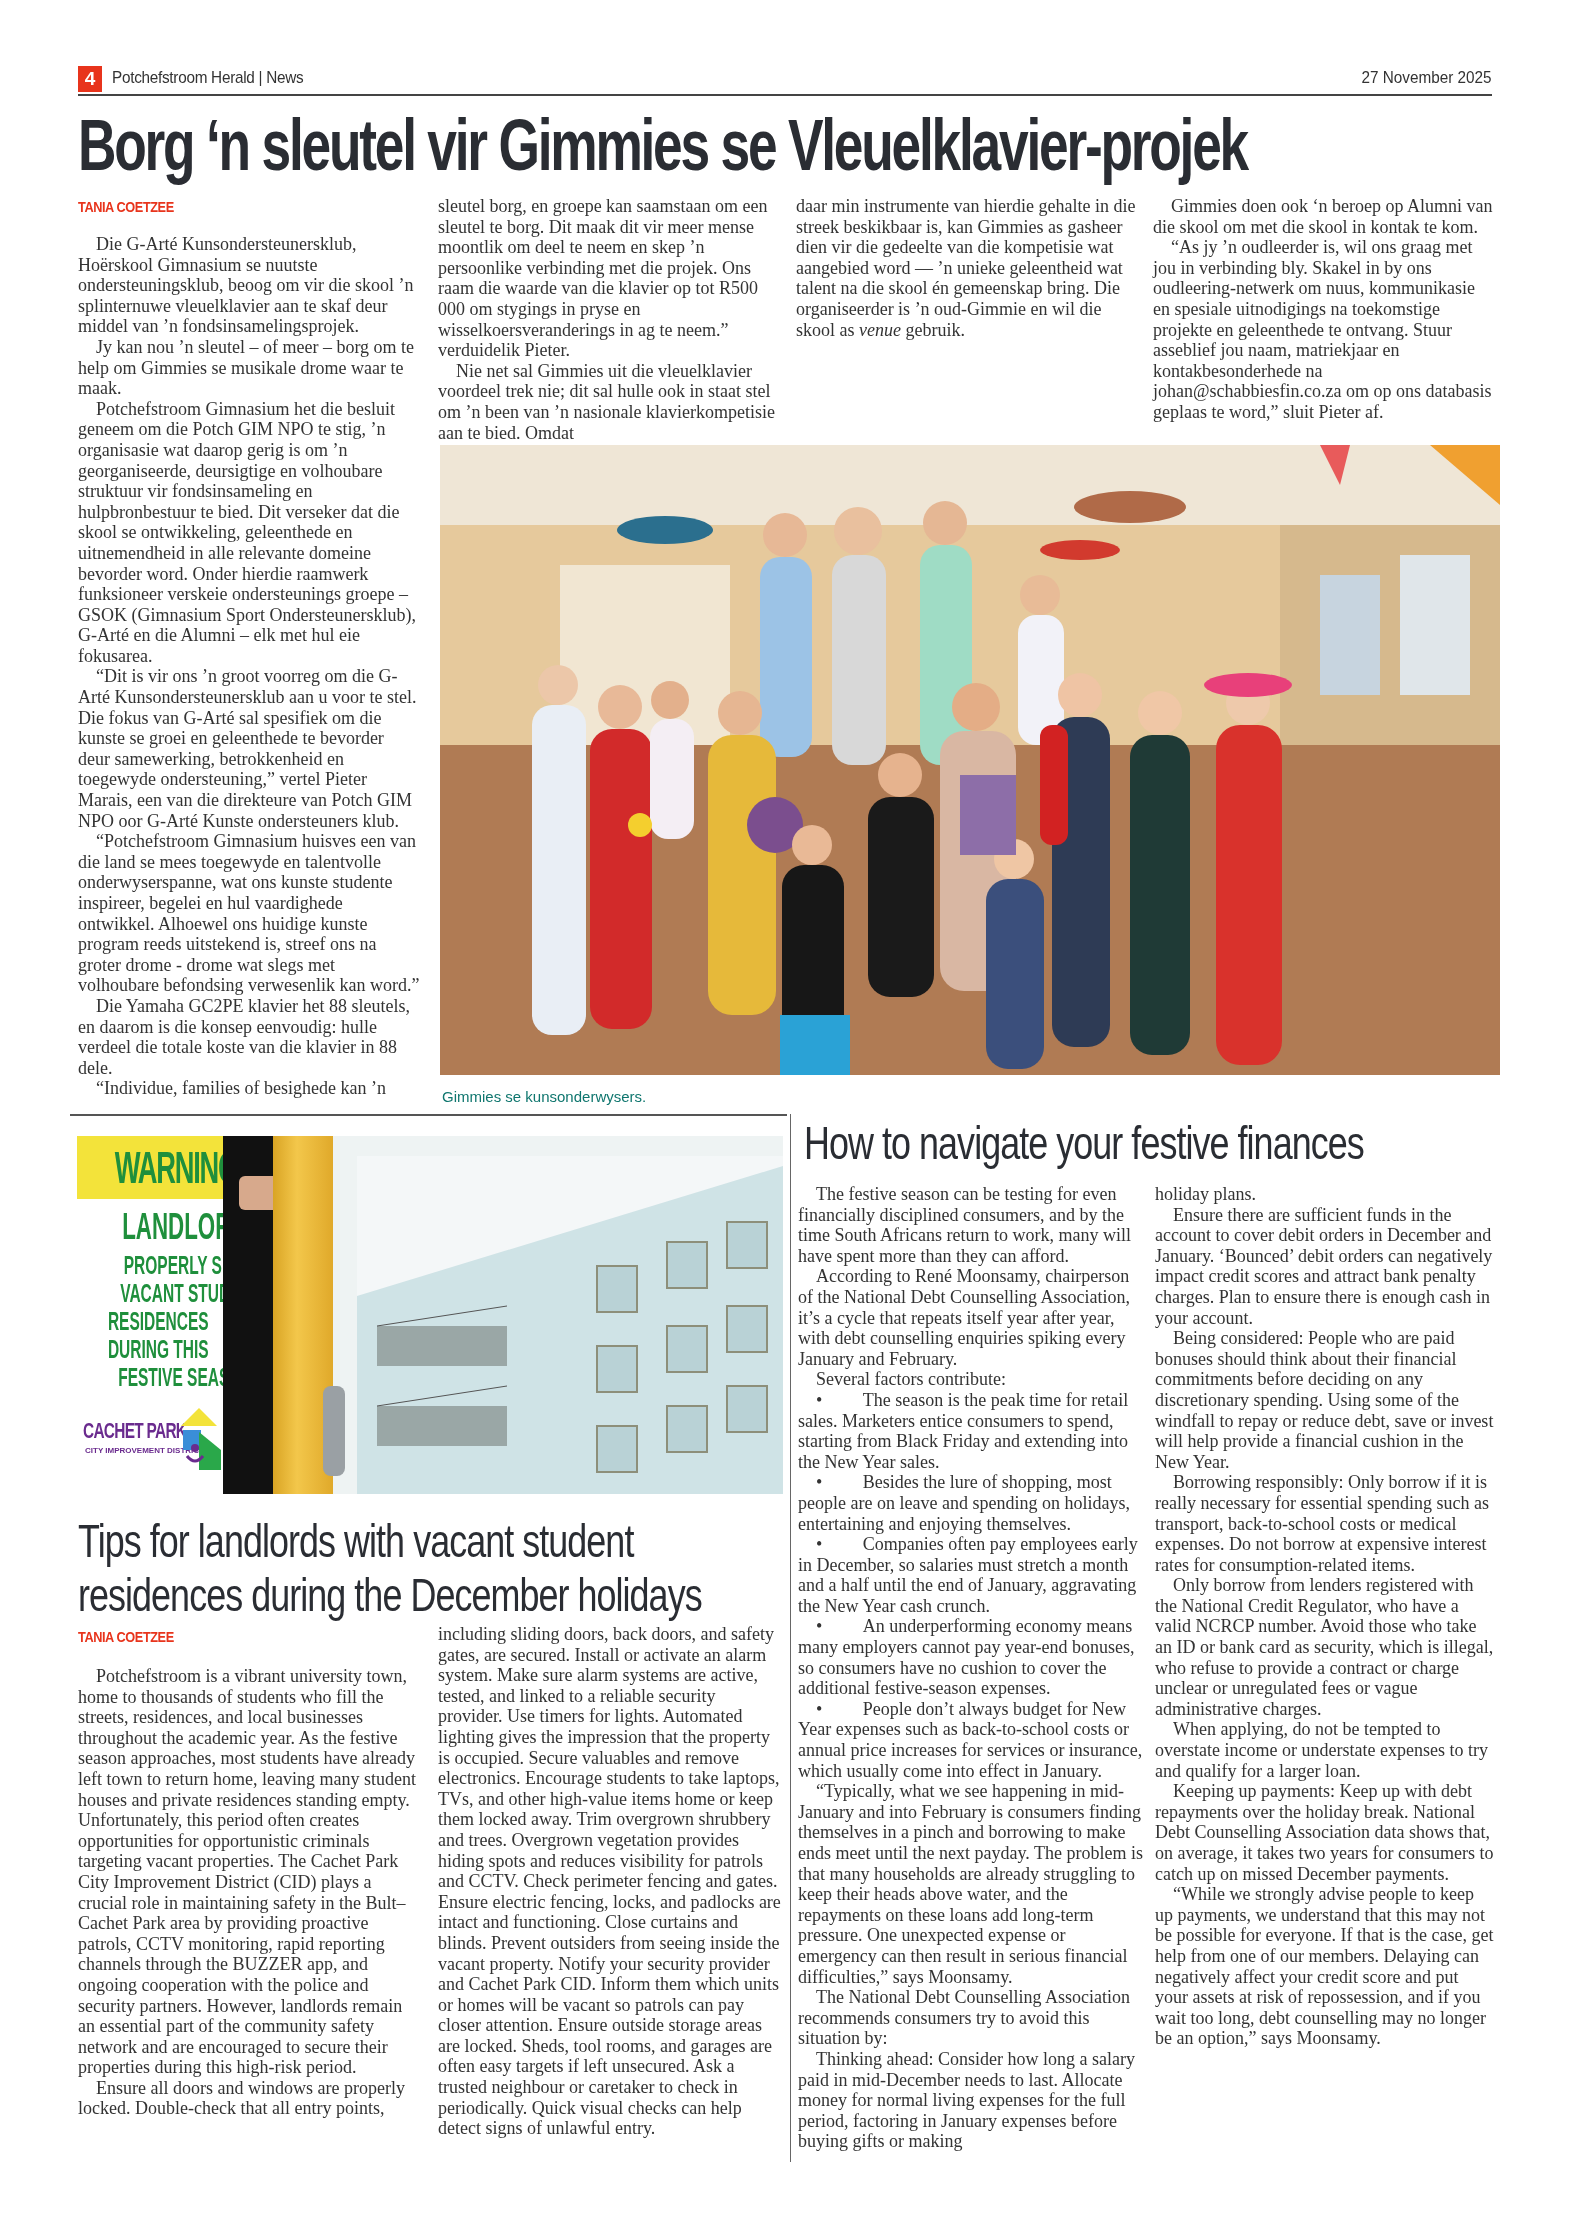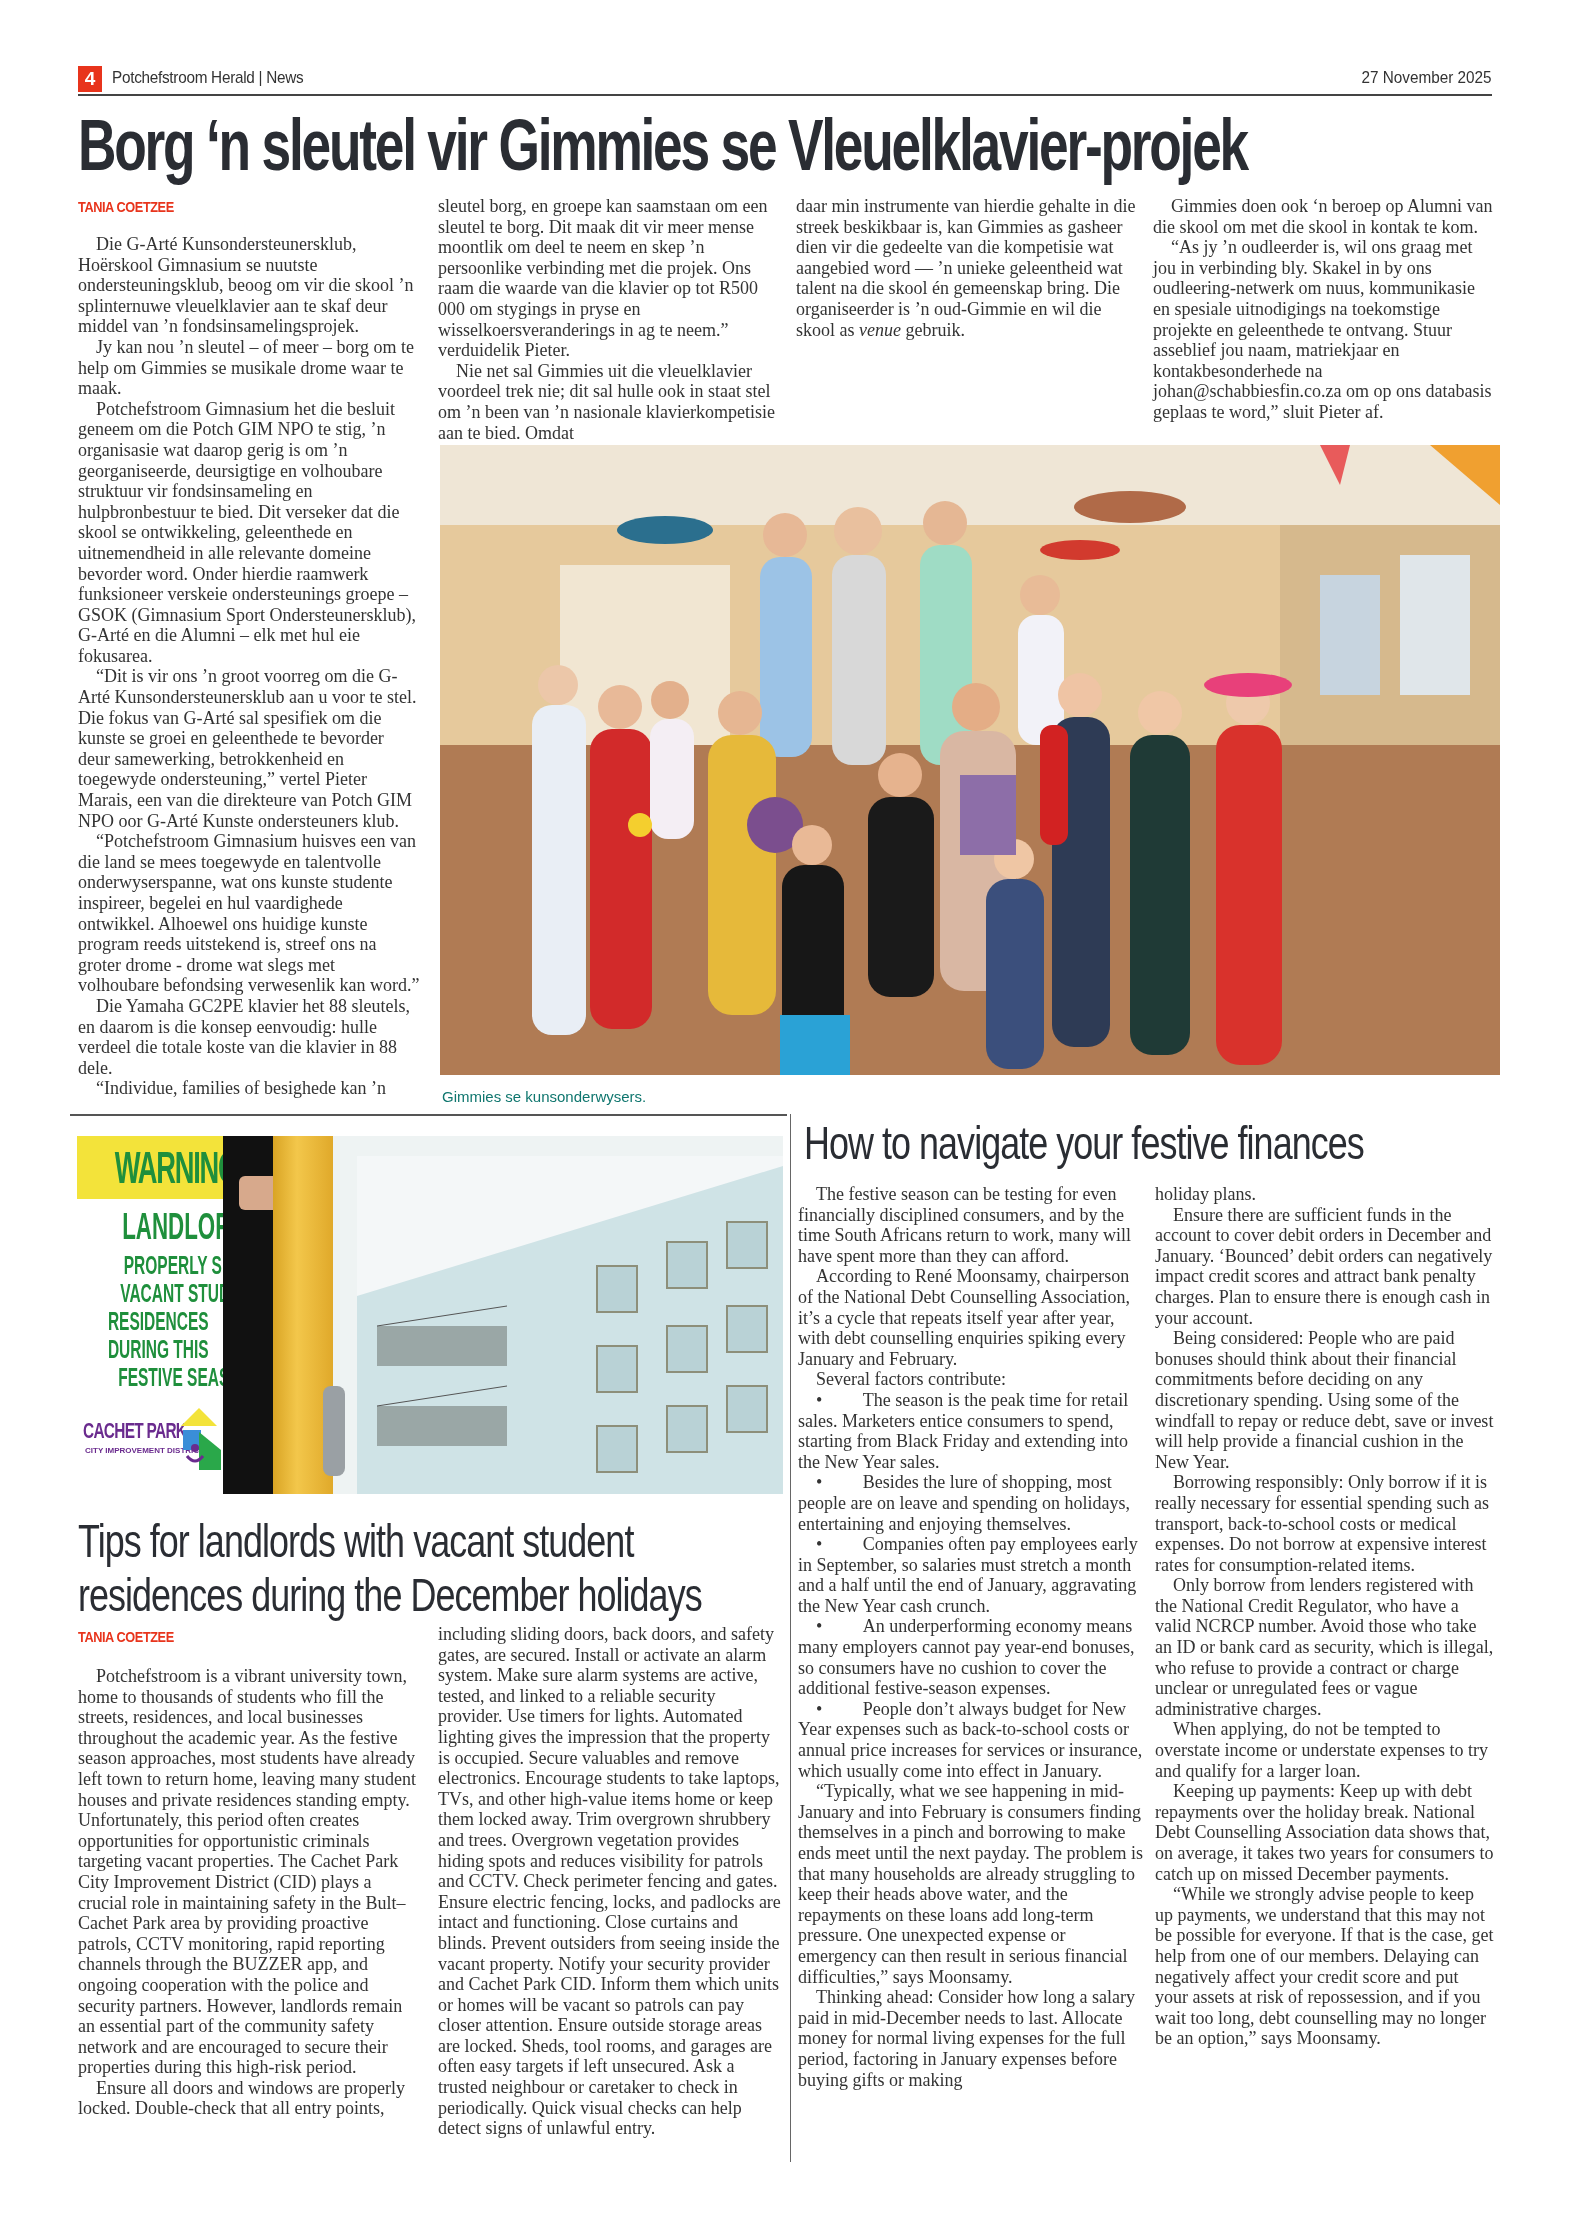--- a/index.html
+++ b/index.html
@@ -204,24 +204,25 @@
 </div>
 
 <div id="h3" class="abs headline">How to navigate your festive finances</div>
 
 <div class="abs col" style="left:798px;top:1184px;width:345px;">
   <p>The festive season can be testing for even financially disciplined consumers, and by the time South Africans return to work, many will have spent more than they can afford.</p>
   <p>According to René Moonsamy, chairperson of the National Debt Counselling Association, it’s a cycle that repeats itself year after year, with debt counselling enquiries spiking every January and February.</p>
   <p>Several factors contribute:</p>
   <p class="bullet"><span>•&nbsp;&nbsp;&nbsp;&nbsp;&nbsp;&nbsp;&nbsp;&nbsp;&nbsp;</span><span>The season is the peak time for retail sales. Marketers entice consumers to spend, starting from Black Friday and extending into the New Year sales.</span></p>
   <p class="bullet"><span>•&nbsp;&nbsp;&nbsp;&nbsp;&nbsp;&nbsp;&nbsp;&nbsp;&nbsp;</span><span>Besides the lure of shopping, most people are on leave and spending on holidays, entertaining and enjoying themselves.</span></p>
-  <p class="bullet"><span>•&nbsp;&nbsp;&nbsp;&nbsp;&nbsp;&nbsp;&nbsp;&nbsp;&nbsp;</span><span>Companies often pay employees early in September, so salaries must stretch a month and a half until the end of January, aggravating the New Year cash crunch.</span></p>
+  <p class="bullet"><span>•&nbsp;&nbsp;&nbsp;&nbsp;&nbsp;&nbsp;&nbsp;&nbsp;&nbsp;</span><span>Companies often pay employees early in December, so salaries must stretch a month and a half until the end of January, aggravating the New Year cash crunch.</span></p>
   <p class="bullet"><span>•&nbsp;&nbsp;&nbsp;&nbsp;&nbsp;&nbsp;&nbsp;&nbsp;&nbsp;</span><span>An underperforming economy means many employers cannot pay year-end bonuses, so consumers have no cushion to cover the additional festive-season expenses.</span></p>
   <p class="bullet"><span>•&nbsp;&nbsp;&nbsp;&nbsp;&nbsp;&nbsp;&nbsp;&nbsp;&nbsp;</span><span>People don’t always budget for New Year expenses such as back-to-school costs or annual price increases for services or insurance, which usually come into effect in January.</span></p>
   <p>“Typically, what we see happening in mid-January and into February is consumers finding themselves in a pinch and borrowing to make ends meet until the next payday. The problem is that many households are already struggling to keep their heads above water, and the repayments on these loans add long-term pressure. One unexpected expense or emergency can then result in serious financial difficulties,” says Moonsamy.</p>
+  <p>The National Debt Counselling Association recommends consumers try to avoid this situation by:</p>
   <p>Thinking ahead: Consider how long a salary paid in mid-December needs to last. Allocate money for normal living expenses for the full period, factoring in January expenses before buying gifts or making</p>
 </div>
 
 <div class="abs col" style="left:1155px;top:1184px;width:340px;">
   <p class="noind">holiday plans.</p>
   <p>Ensure there are sufficient funds in the account to cover debit orders in December and January. ‘Bounced’ debit orders can negatively impact credit scores and attract bank penalty charges. Plan to ensure there is enough cash in your account.</p>
   <p>Being considered: People who are paid bonuses should think about their financial commitments before deciding on any discretionary spending. Using some of the windfall to repay or reduce debt, save or invest will help provide a financial cushion in the New Year.</p>
   <p>Borrowing responsibly: Only borrow if it is really necessary for essential spending such as transport, back-to-school costs or medical expenses. Do not borrow at expensive interest rates for consumption-related items.</p>
   <p>Only borrow from lenders registered with the National Credit Regulator, who have a valid NCRCP number. Avoid those who take an ID or bank card as security, which is illegal, who refuse to provide a contract or charge unclear or unregulated fees or vague administrative charges.</p>
   <p>When applying, do not be tempted to overstate income or understate expenses to try and qualify for a larger loan.</p>

